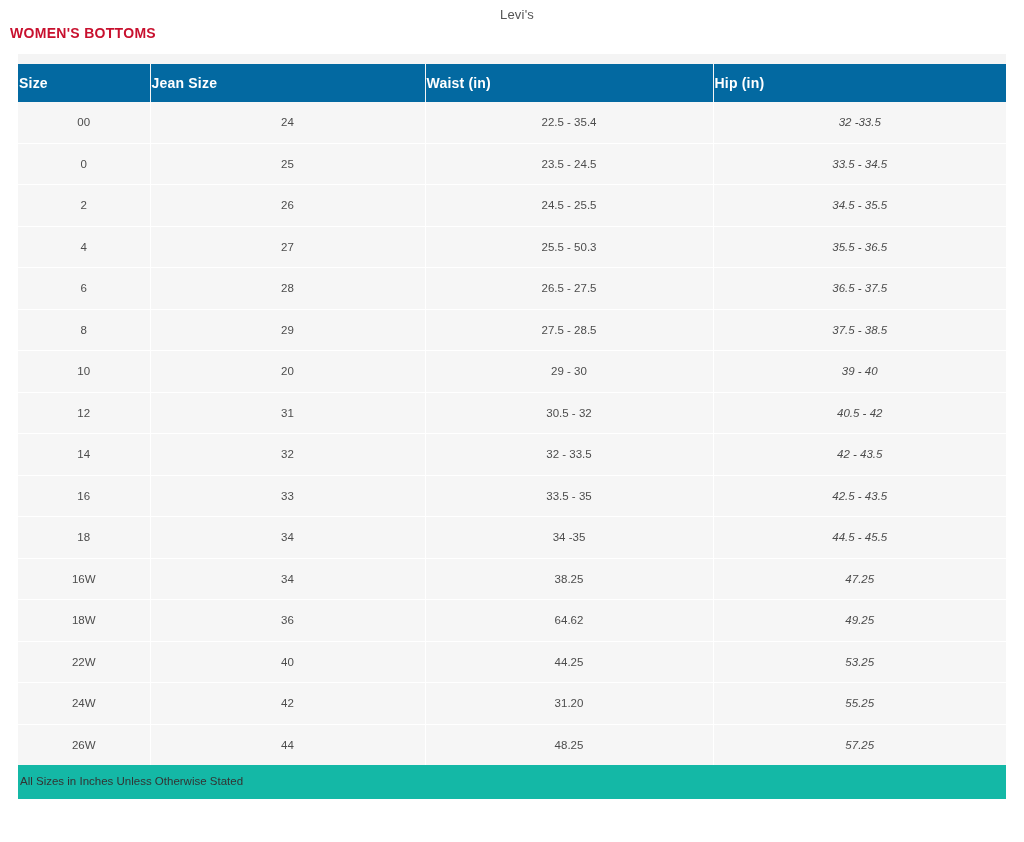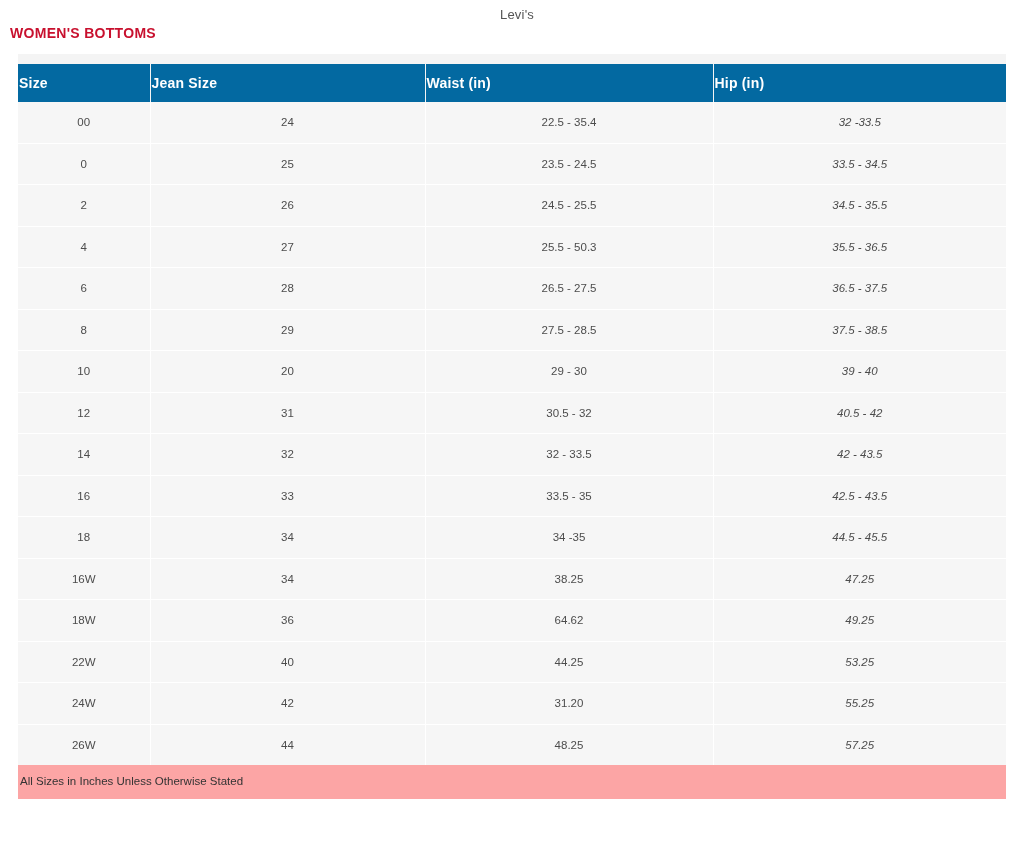--- a/index.html
+++ b/index.html
@@ -84,21 +84,21 @@
   col.c-jean { width: 275px; }
   col.c-waist { width: 288px; }
   col.c-hip { width: 293px; }
 
   .footnote {
     width: 988px;
     margin: 0 auto;
     padding: 10px 0 12px 0;
     font-size: 11.5px;
     color: #333;
-    background: #fca5a5;
+    background: #14b8a6;
     text-align: left;
   }
   .footnote-inner {
     padding-left: 2px;
   }
 </style>
 </head>
 <body>
 
 <div class="page">

